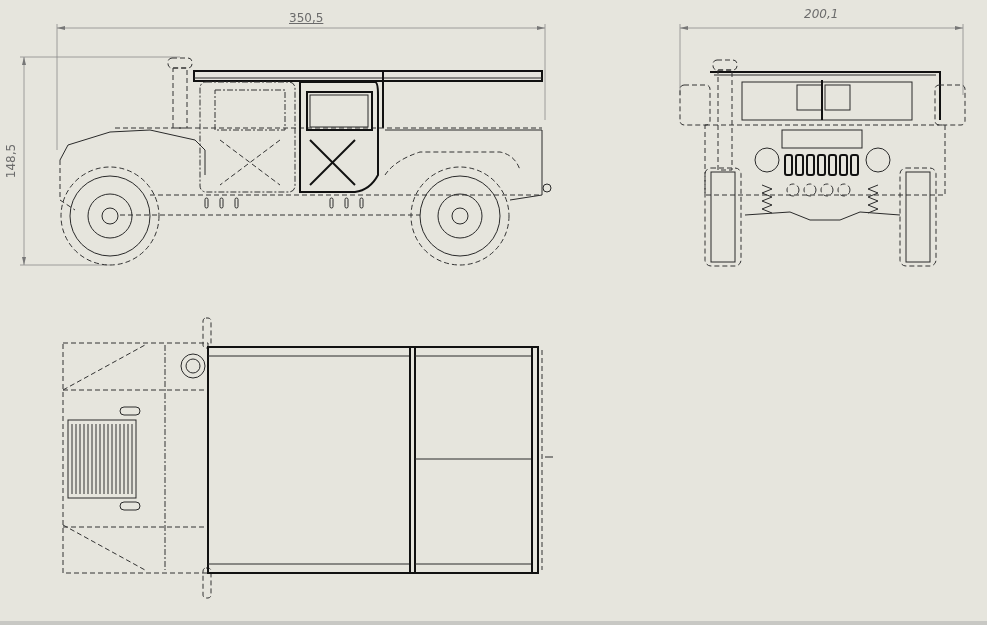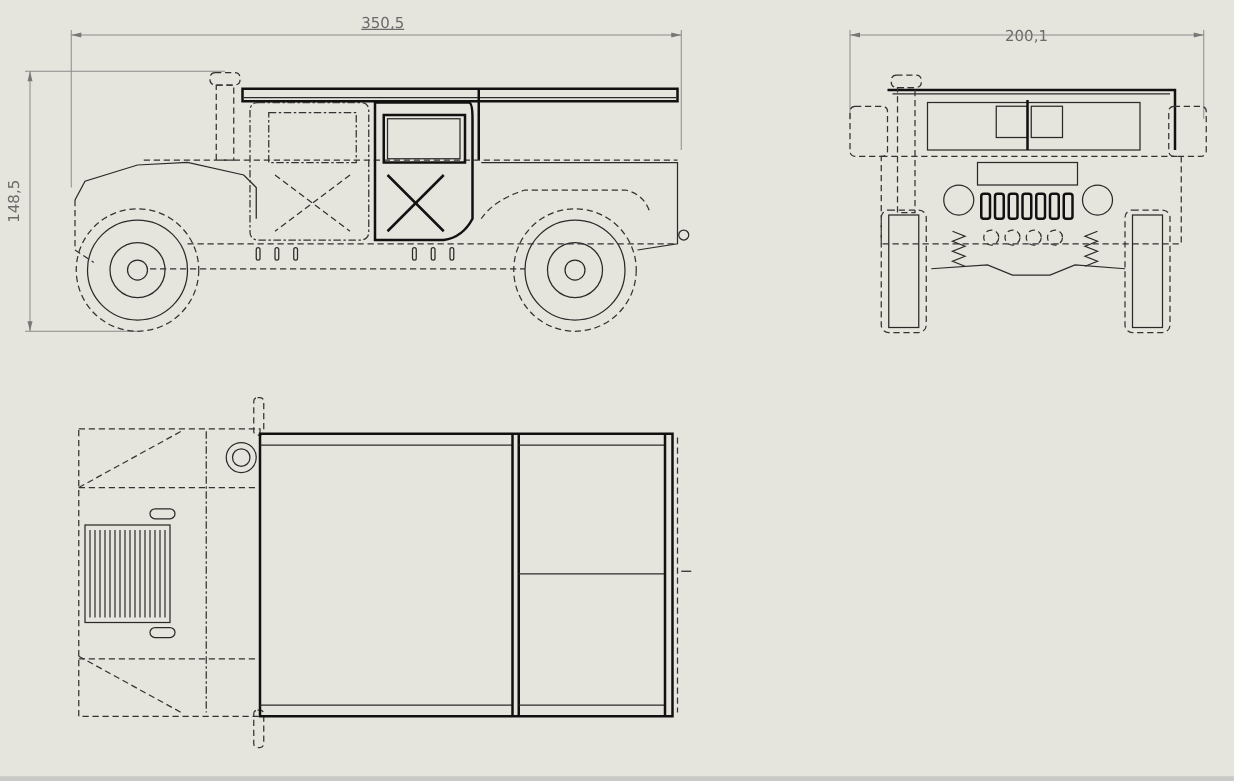--- a/index.html
+++ b/index.html
@@ -13,21 +13,21 @@
   .dl{stroke:#8a8a8a;stroke-width:0.8;fill:none;}
   .bottom-bar{position:absolute;left:0;top:621px;width:987px;height:4px;background:#c8c8c4;}
 </style>
 </head>
 <body>
 
 <div>
 
   <div class="dim" style="left:289px;top:11px;text-decoration:underline;">350,5</div>
   <div class="dim" style="left:-6px;top:154px;transform:rotate(-90deg);">148,5</div>
-  <div class="dim" style="left:804px;top:22px;">200,1</div>
+  <div class="dim" style="left:804px;top:7px;font-style:italic;">200,1</div>
 
   <svg width="987" height="625" viewBox="0 0 987 625">
 
     <g>
       <line class="dl" x1="57" y1="28" x2="545" y2="28"></line>
       <line class="dl" x1="57" y1="24" x2="57" y2="150"></line>
       <line class="dl" x1="545" y1="24" x2="545" y2="120"></line>
       <polygon points="57,28 65,26 65,30" fill="#777"></polygon>
       <polygon points="545,28 537,26 537,30" fill="#777"></polygon>
       <line class="dl" x1="24" y1="57" x2="24" y2="265"></line>

